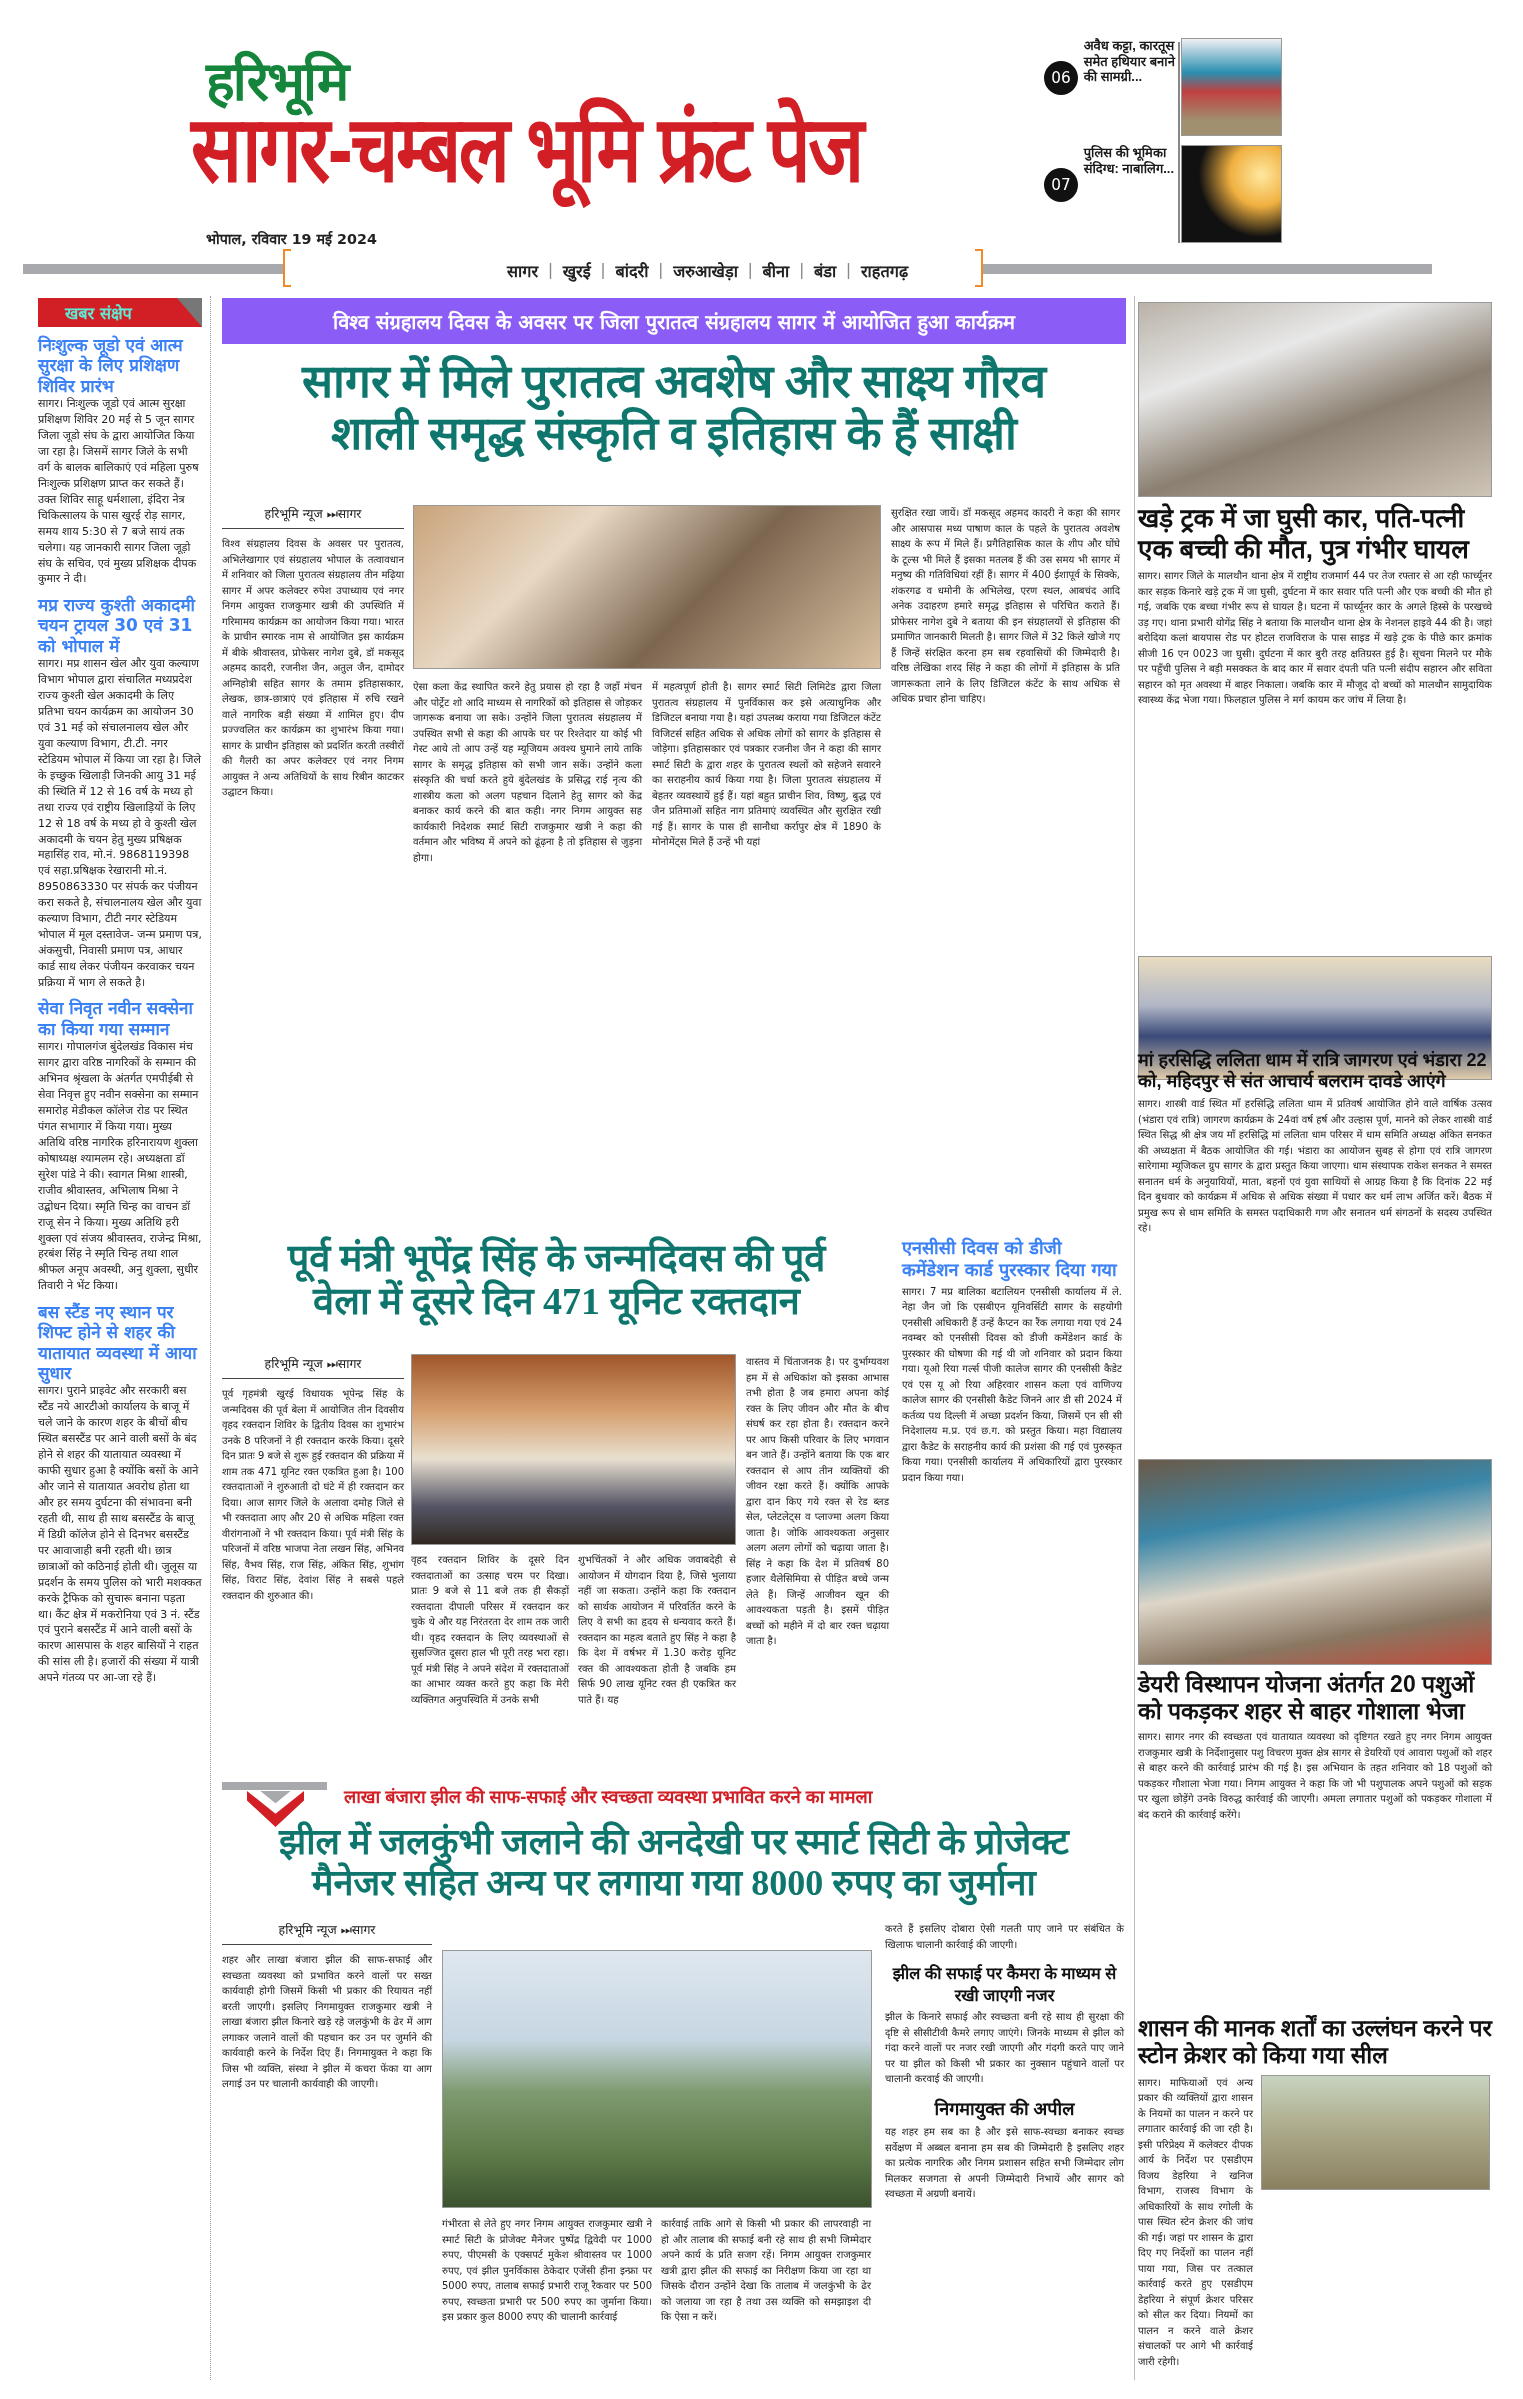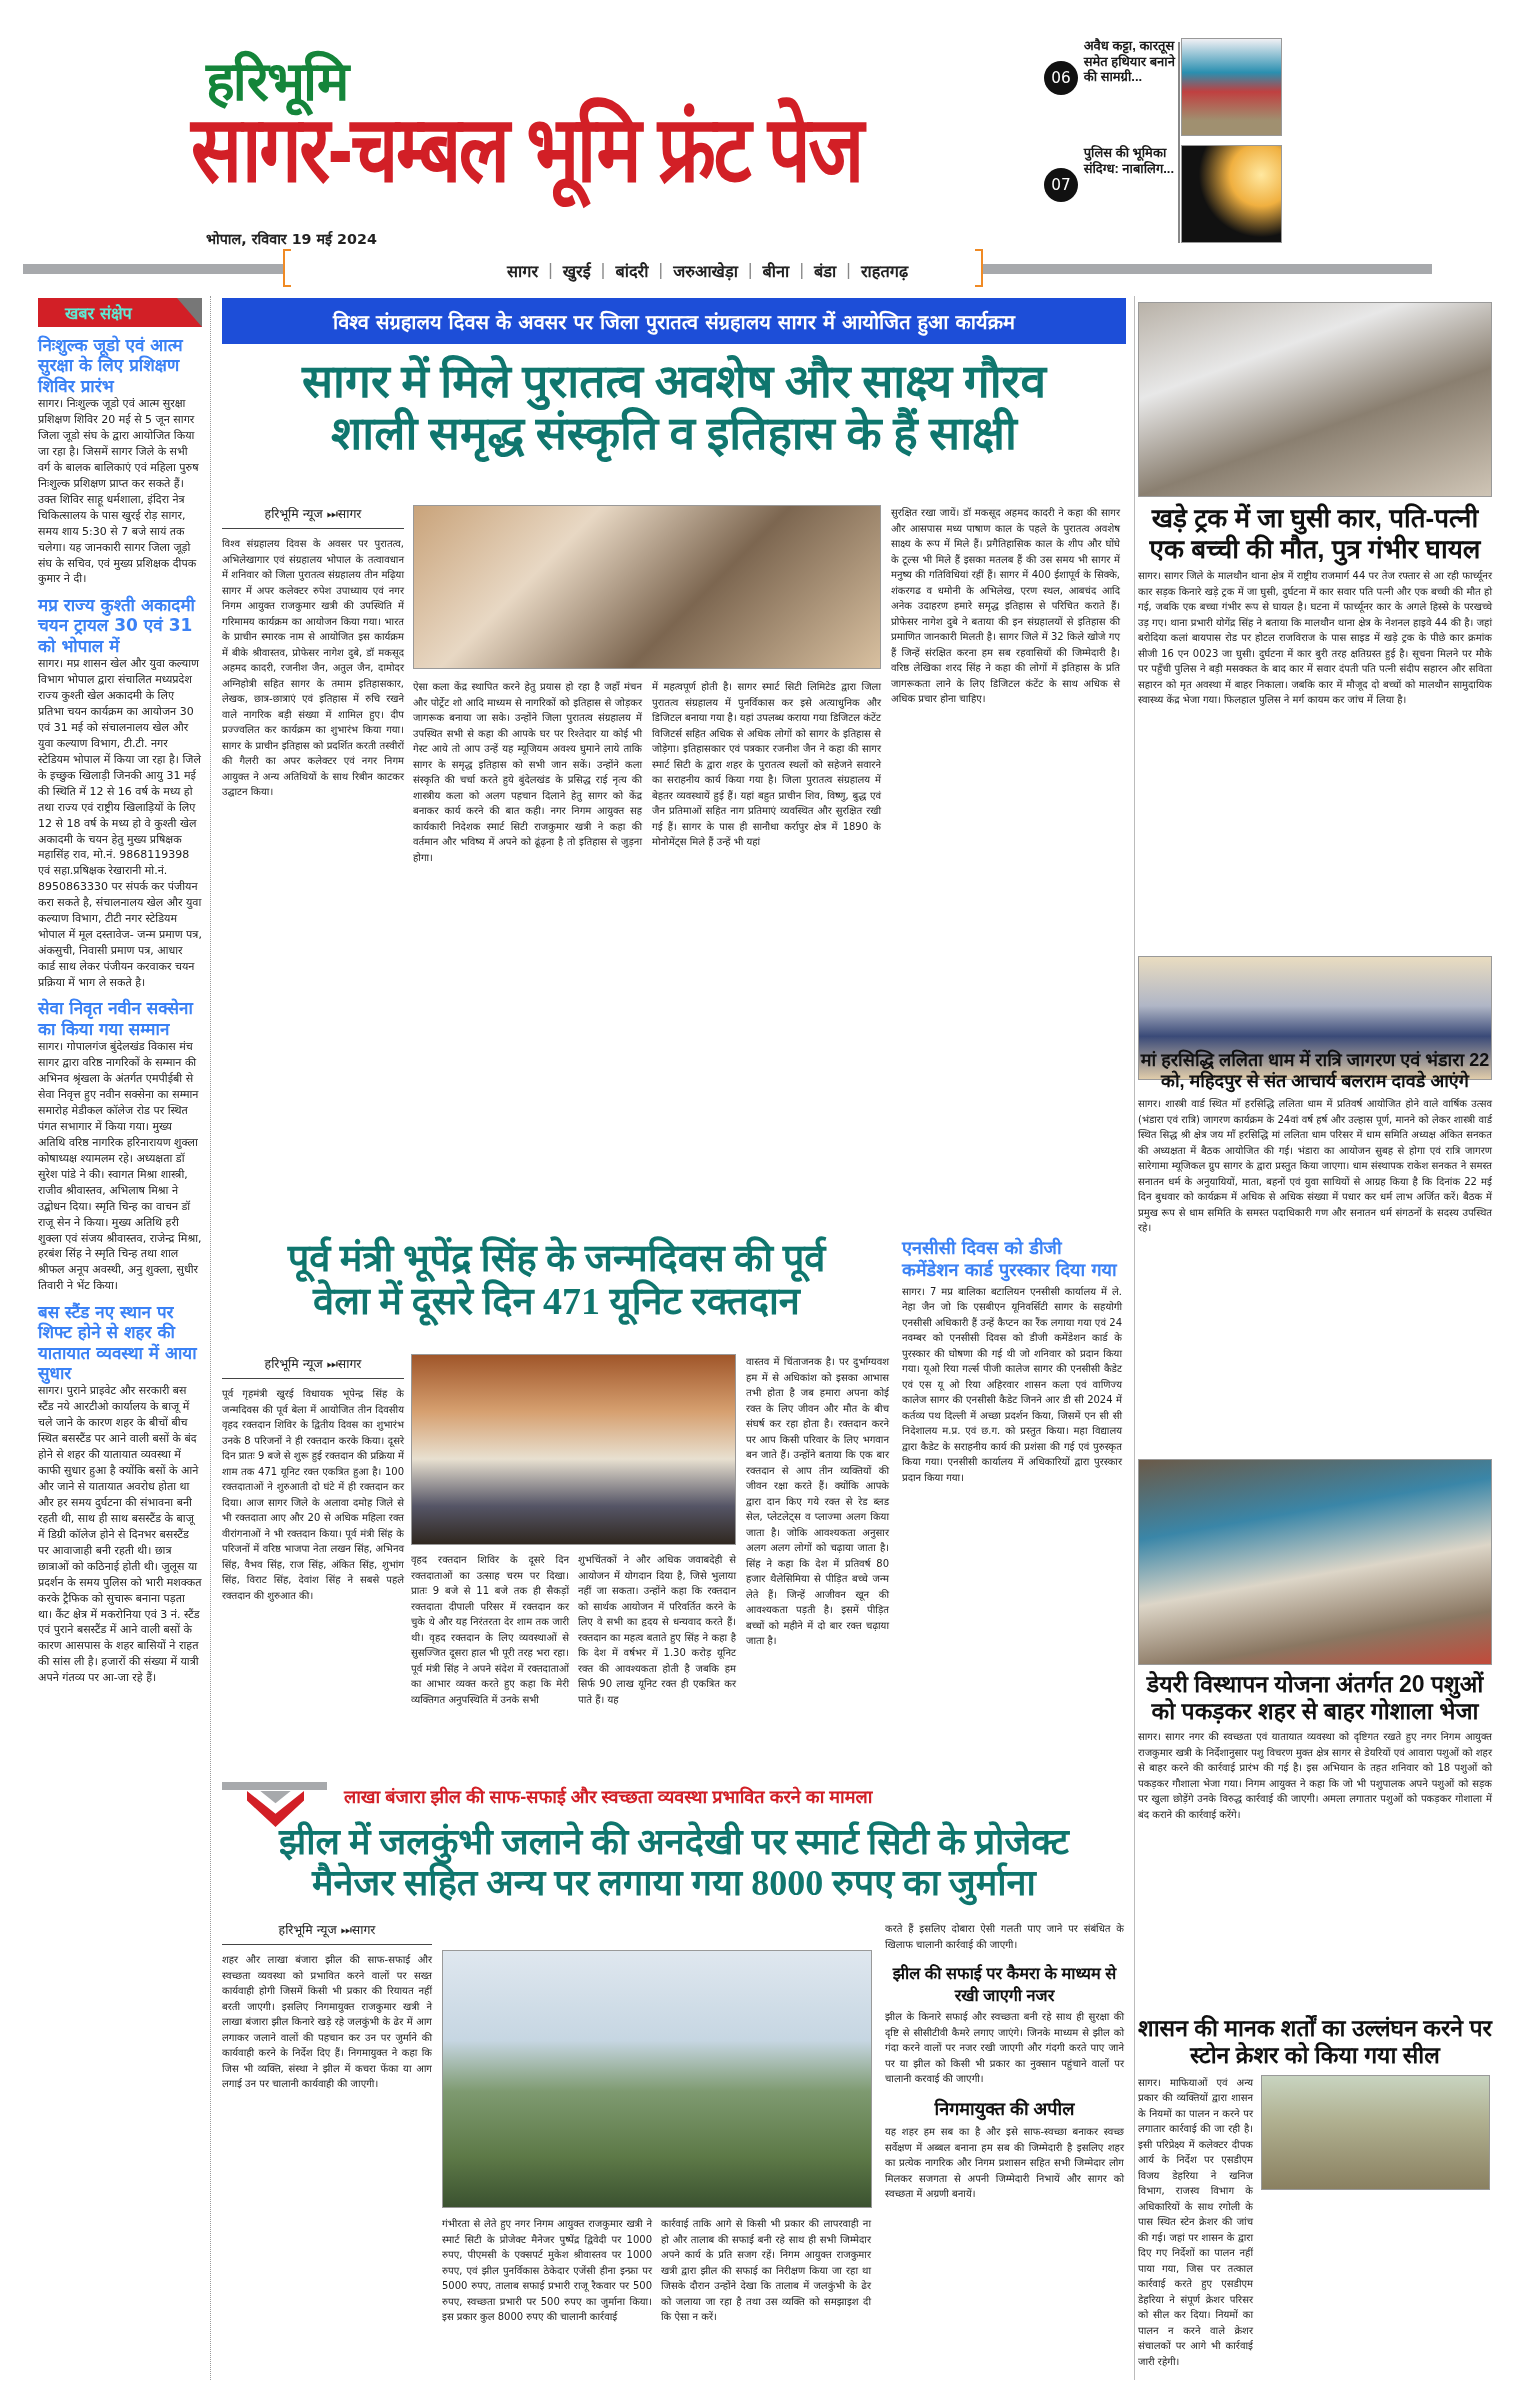--- a/index.html
+++ b/index.html
@@ -29,37 +29,37 @@
   .timg { width: 101px; height: 98px; border: 1px solid #777; flex: none; }
 
   
   .side-tag { left: 38px; top: 298px; width: 164px; height: 29px; background: #d21f26; color: #5eead4; font-weight: bold; font-size: 16.3px; padding: 3.8px 0 0 27px; }
   .side-tag::after { content: ""; position: absolute; right: 0; top: 0; border-top: 29px solid #777; border-left: 25px solid transparent; }
   .side-h { font-weight: bold; font-size: 17px; line-height: 1.2; color: #3b82f6; }
   .side-body { font-size: 11px; line-height: 1.45; color: #222; }
   .b { font-weight: normal; }
 
   
-  .red-banner { background: #1d4ed8; color: #fff; font-size: 20px; font-weight: bold; text-align: center; padding: 9.6px 0; }
+  .red-banner { background: #8b5cf6; color: #fff; font-size: 20px; font-weight: bold; text-align: center; padding: 9.6px 0; }
   .big-h { font-weight: bold; color: #0f766e; text-align: center; font-family: Liberation Serif, serif; line-height: 1.14; }
   .byline { font-size: 12.4px; text-align: center; padding-bottom: 5.7px; border-bottom: 1.9px solid #444; margin-bottom: 7.6px; color: #222; }
   .photo { background: linear-gradient(135deg, #c9a37a 0%, #e8d8c4 30%, #7c6650 60%, #d8c0a0 100%); border: 1px solid #999; }
   .photo.group { background: linear-gradient(180deg, #a0562a 0%, #d6a070 30%, #e8e0d0 55%, #556 80%, #302820 100%); }
   .photo.lake { background: linear-gradient(180deg, #dfe7ef 0%, #c6d6e2 35%, #7e9a70 55%, #5e7a48 80%, #3b5230 100%); }
   .photo.crash { background: linear-gradient(160deg, #b9b2a8 0%, #e8e8e8 30%, #8a7f70 60%, #cfc5b6 100%); }
   .photo.meet { background: linear-gradient(180deg, #e9dcc0 0%, #b0b6c6 40%, #3a4a78 65%, #e0ccaa 100%); }
   .photo.cow { background: linear-gradient(170deg, #6b5a48 0%, #3a86a8 30%, #ddd6c8 55%, #8a7762 80%, #c24a3a 100%); }
   .photo.quarry { background: linear-gradient(180deg, #c8d4c0 0%, #b0b090 40%, #8a8060 100%); }
   .photo.arrest { background: linear-gradient(180deg, #f0f0f4 0%, #2a8fb0 35%, #c04040 55%, #a09070 85%); }
   .photo.silhouette { background: radial-gradient(circle at 80% 30%, #ffe8a0 0%, #f0b040 30%, #111 60%); }
 
   .red-kicker { color: #d21f26; font-weight: bold; font-size: 18px; font-family: "Liberation Sans", sans-serif; }
   .chev { width: 57px; height: 38px; }
 
-  .right-h { font-weight: bold; color: #111; text-align: center; font-family: "Liberation Sans", sans-serif; line-height: 1.18; }
+  .right-h { font-weight: bold; color: #111; text-align: left; font-family: "Liberation Sans", sans-serif; line-height: 1.18; }
   .sub-h { font-weight: bold; color: #111; text-align: center; font-family: "Liberation Sans", sans-serif; }
   .col-rule { width: 1px; background: #bbb; }
 </style>
 </head>
 <body>
 
 <div class="abs brand">हरिभूमि</div>
 <div class="abs title">सागर-चम्बल भूमि फ्रंट पेज</div>
 <div class="abs dateline">भोपाल, रविवार 19 मई 2024</div>
 

